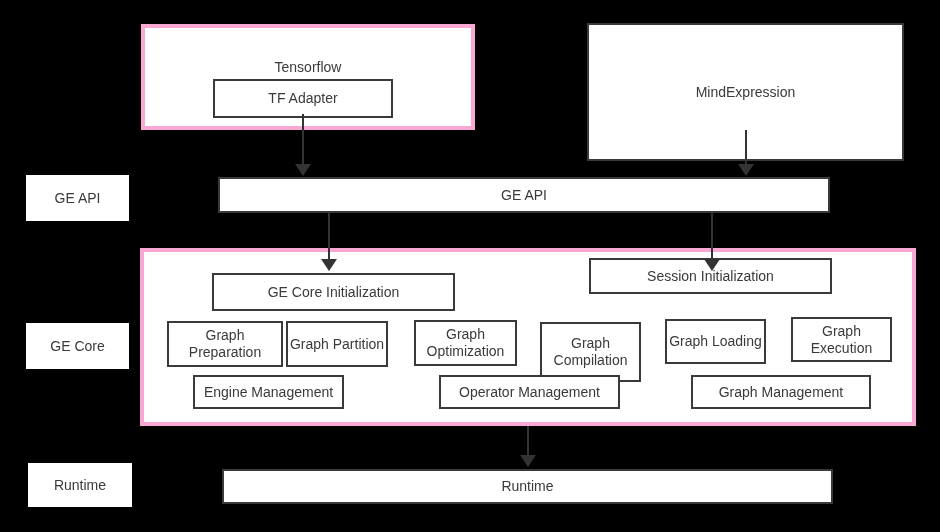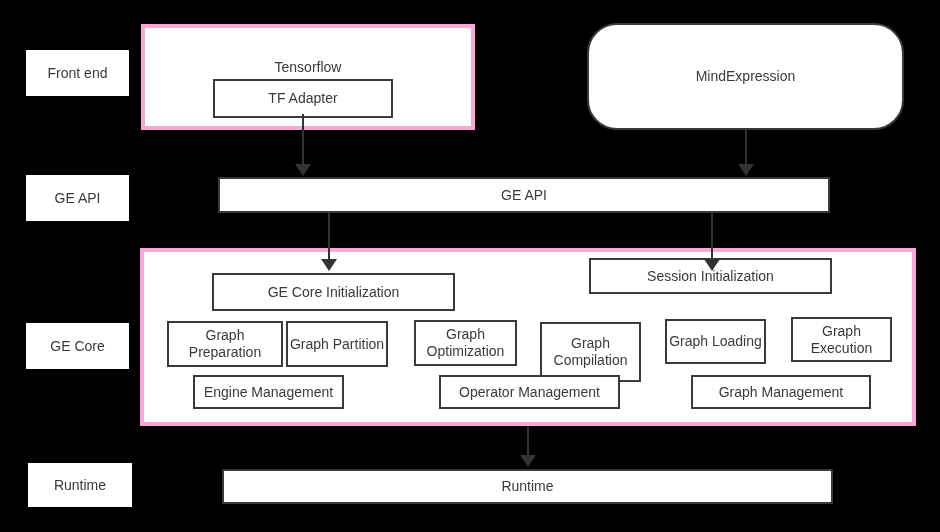--- a/index.html
+++ b/index.html
@@ -70,31 +70,30 @@
     border-left: 8px solid transparent;
     border-right: 8px solid transparent;
     border-top: 12px solid #333333;
   }
 </style>
 </head>
 <body>
 
 <div class="canvas">
 
-  <div class="side-label" style="left:26px; top:50px; width:103px; height:46px;">Front end</div>
   <div class="side-label" style="left:26px; top:175px; width:103px; height:46px;">GE API</div>
   <div class="side-label" style="left:26px; top:323px; width:103px; height:46px;">GE Core</div>
   <div class="side-label" style="left:28px; top:463px; width:104px; height:44px;">Runtime</div>
 
   <div class="container-box" style="left:141px; top:24px; width:334px; height:106px;">
     <div class="container-title" style="top:31px;">Tensorflow</div>
   </div>
   <div class="box" style="left:213px; top:79px; width:180px; height:39px;">TF Adapter</div>
 
-  <div class="box" style="left:587px; top:23px; width:317px; height:107px;border-radius:30px;">MindExpression</div>
+  <div class="box" style="left:587px; top:23px; width:317px; height:138px;">MindExpression</div>
 
   <div class="box" style="left:218px; top:177px; width:612px; height:36px;">GE API</div>
 
   <div class="container-box" style="left:140px; top:248px; width:776px; height:178px;"></div>
 
   <div class="box" style="left:212px; top:273px; width:243px; height:38px;">GE Core Initialization</div>
   <div class="box" style="left:589px; top:258px; width:243px; height:36px;">Session Initialization</div>
 
   <div class="box" style="left:167px; top:321px; width:116px; height:46px;">Graph Preparation</div>
   <div class="box" style="left:286px; top:321px; width:102px; height:46px;">Graph Partition</div>

